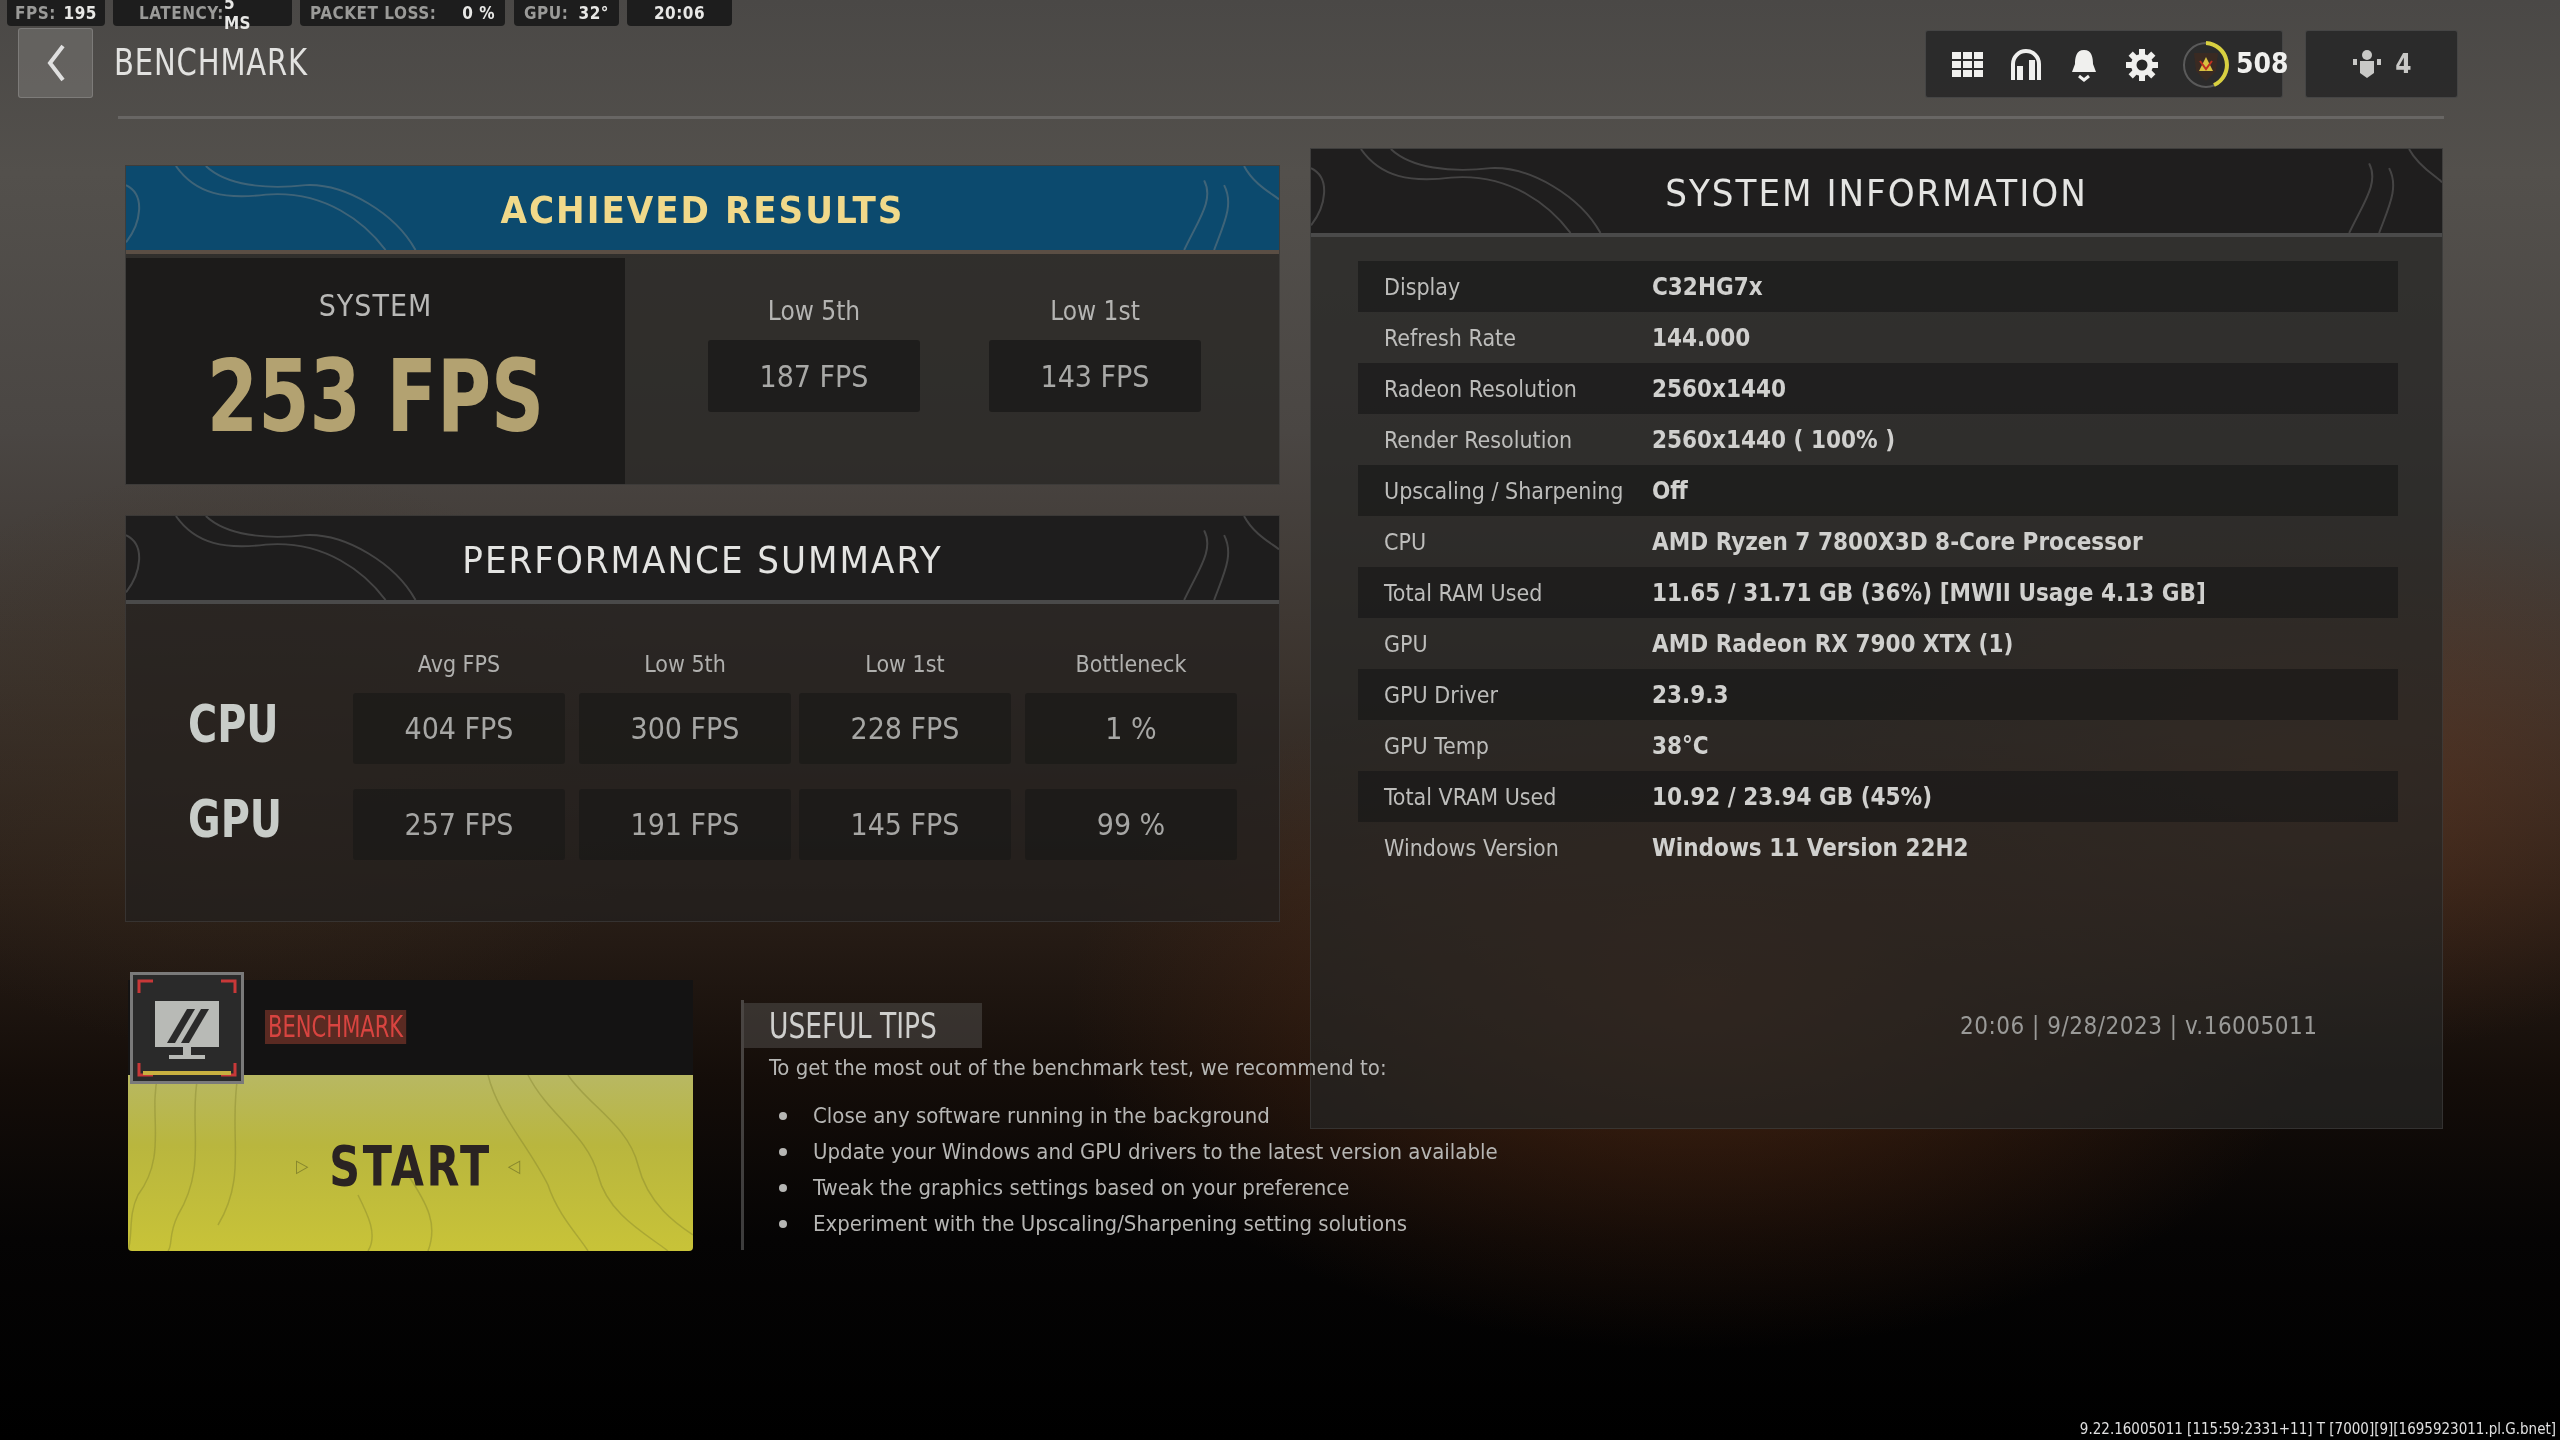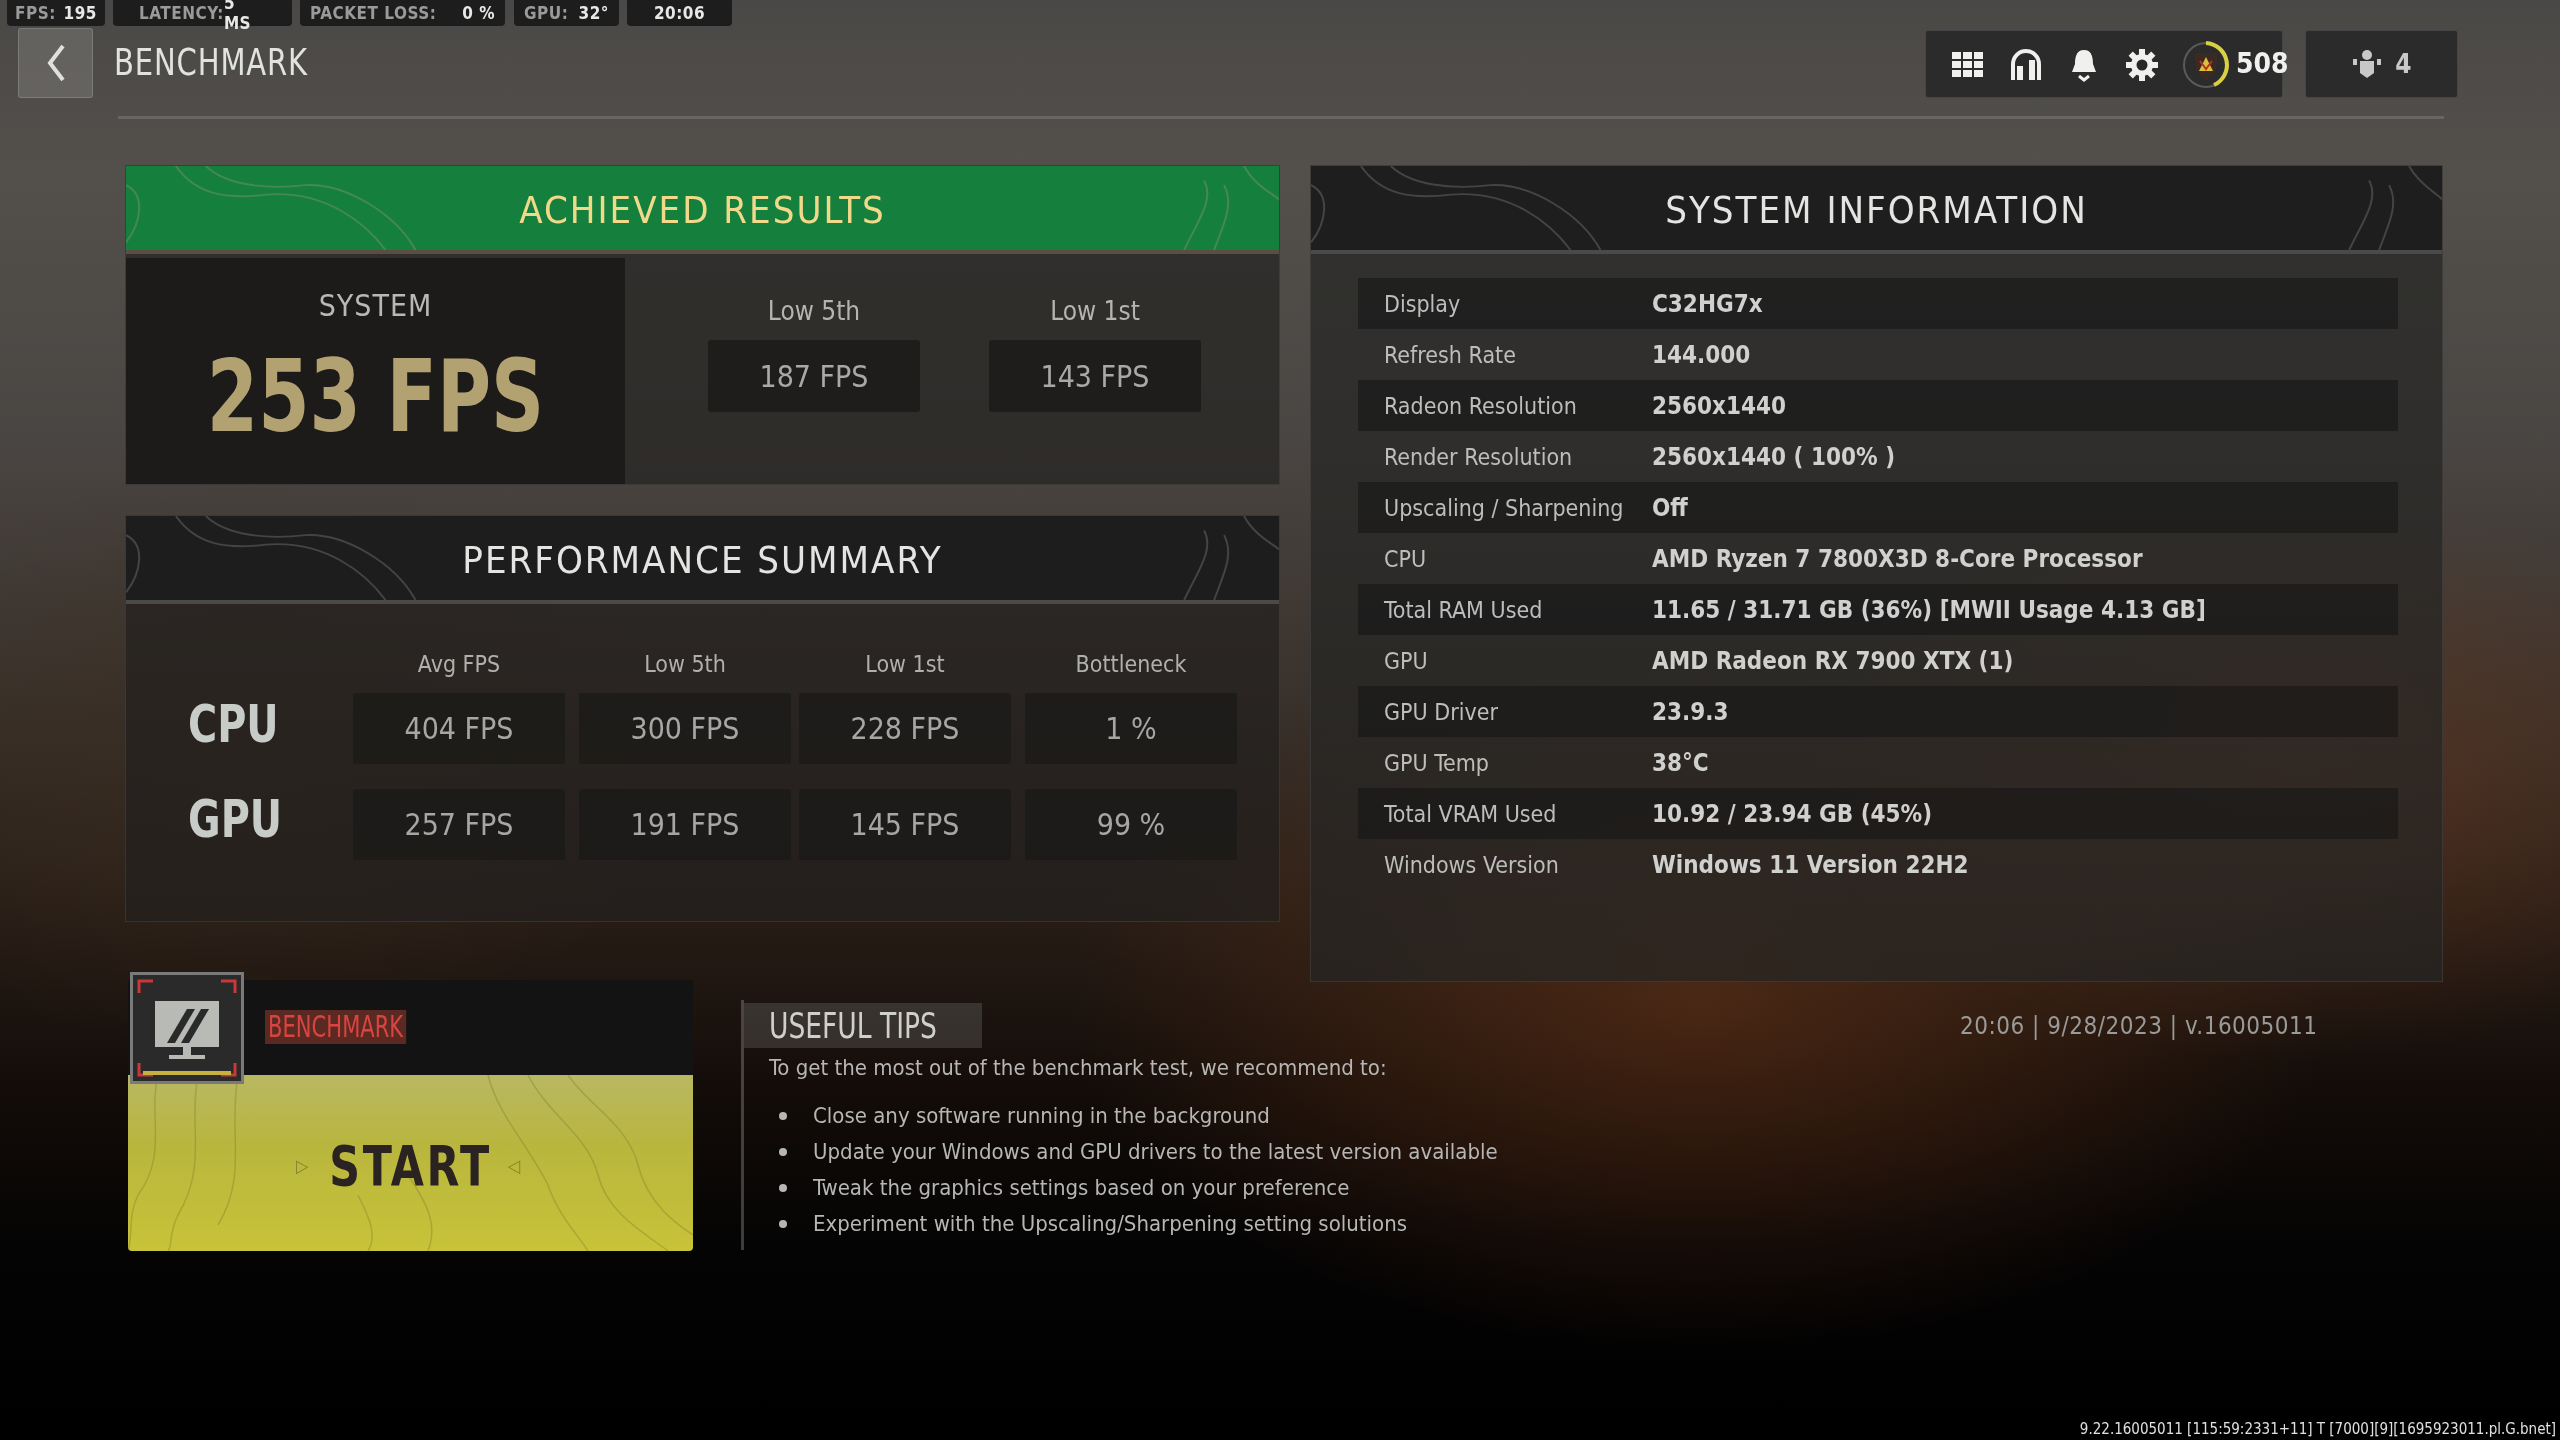--- a/index.html
+++ b/index.html
@@ -34,38 +34,38 @@
   .party-box { left: 2305px; top: 30px; width: 153px; height: 68px; background: rgba(40,40,40,0.9);
                border: 1px solid rgba(110,110,110,0.4); border-radius: 3px; display: flex; align-items: center; justify-content: center; gap: 12px; cursor: pointer; }
 
   
   .panel { position: absolute; background: rgba(40,38,36,0.78); border: 1px solid rgba(90,90,90,0.35); }
   .panel-head { position: absolute; left: 0; top: 0; right: 0; height: 88px; border-bottom: 4px solid #4c4640; overflow: hidden; }
   .panel-head svg.topo { position: absolute; left: 0; top: 0; width: 100%; height: 100%; }
   .panel-title { position: absolute; left: 0; right: 0; top: 22px; text-align: center; font-size: 38px; letter-spacing: 2px; }
 
   .achieved { left: 125px; top: 165px; width: 1155px; height: 320px; }
-  .achieved .panel-head { background: #15803d; border-bottom-color: #5a4e44; }
+  .achieved .panel-head { background: #0c4a6e; border-bottom-color: #5a4e44; font-weight: bold; }
   .achieved .panel-title { color: #f1d98a; }
   .avg-block { position: absolute; left: 0; top: 92px; width: 499px; bottom: 0; background: #1c1b1a; }
   .avg-label { position: absolute; left: 0; right: 0; top: 30px; text-align: center; font-size: 30px; color: #b8b8b6; letter-spacing: 1px; }
   .avg-value { position: absolute; left: 0; right: 0; top: 80px; text-align: center; font-size: 100px; font-weight: bold; color: #b3a271; transform: scaleX(0.82); }
   .low-col { position: absolute; top: 130px; width: 212px; text-align: center; }
   .low-col .lbl { font-size: 26px; color: #b4b4b2; }
   .low-col .val { margin-top: 14px; height: 72px; background: #1e1d1c; border-radius: 3px; display: flex; align-items: center; justify-content: center; font-size: 30px; color: #a8a8a6; }
 
   .perf { left: 125px; top: 515px; width: 1155px; height: 407px; background: rgba(34,32,31,0.72); }
   .perf .panel-head { background: #1e1d1d; border-bottom-color: #4a4a4a; }
   .perf .panel-title { color: #e4e4e2; }
   .perf-colhead { position: absolute; top: 135px; width: 212px; text-align: center; font-size: 23px; color: #b0b0ae; }
   .perf-rowlabel { position: absolute; left: 62px; font-size: 52px; font-weight: bold; color: #c8ccc8; transform: scaleX(0.85); transform-origin: left; }
   .perf-cell { position: absolute; width: 212px; height: 71px; background: rgba(24,23,22,0.6); border-radius: 3px;
                display: flex; align-items: center; justify-content: center; font-size: 30px; color: #a6a6a4; }
 
-  .sysinfo { left: 1310px; top: 165px; width: 1133px; height: 817px; background: rgba(38,37,36,0.72); }
+  .sysinfo { left: 1310px; top: 148px; width: 1133px; height: 981px; background: rgba(38,37,36,0.72); }
   .sysinfo .panel-head { background: #1f1e1e; border-bottom-color: #4a4a4a; }
   .sysinfo .panel-title { color: #e4e4e2; }
   .sys-row { position: absolute; left: 47px; width: 1040px; height: 51px; display: flex; align-items: center; }
   .sys-row.shaded { background: rgba(22,21,21,0.6); }
   .sys-row .k { width: 294px; padding-left: 26px; font-size: 23px; color: #bdbdbb; }
   .sys-row .v { font-size: 24px; color: #d0d0ce; font-weight: bold; }
 
   
   .start-card { left: 128px; top: 980px; width: 565px; height: 271px; }
   .start-dark { position: absolute; left: 0; top: 0; right: 0; height: 95px; background: #141313; }

